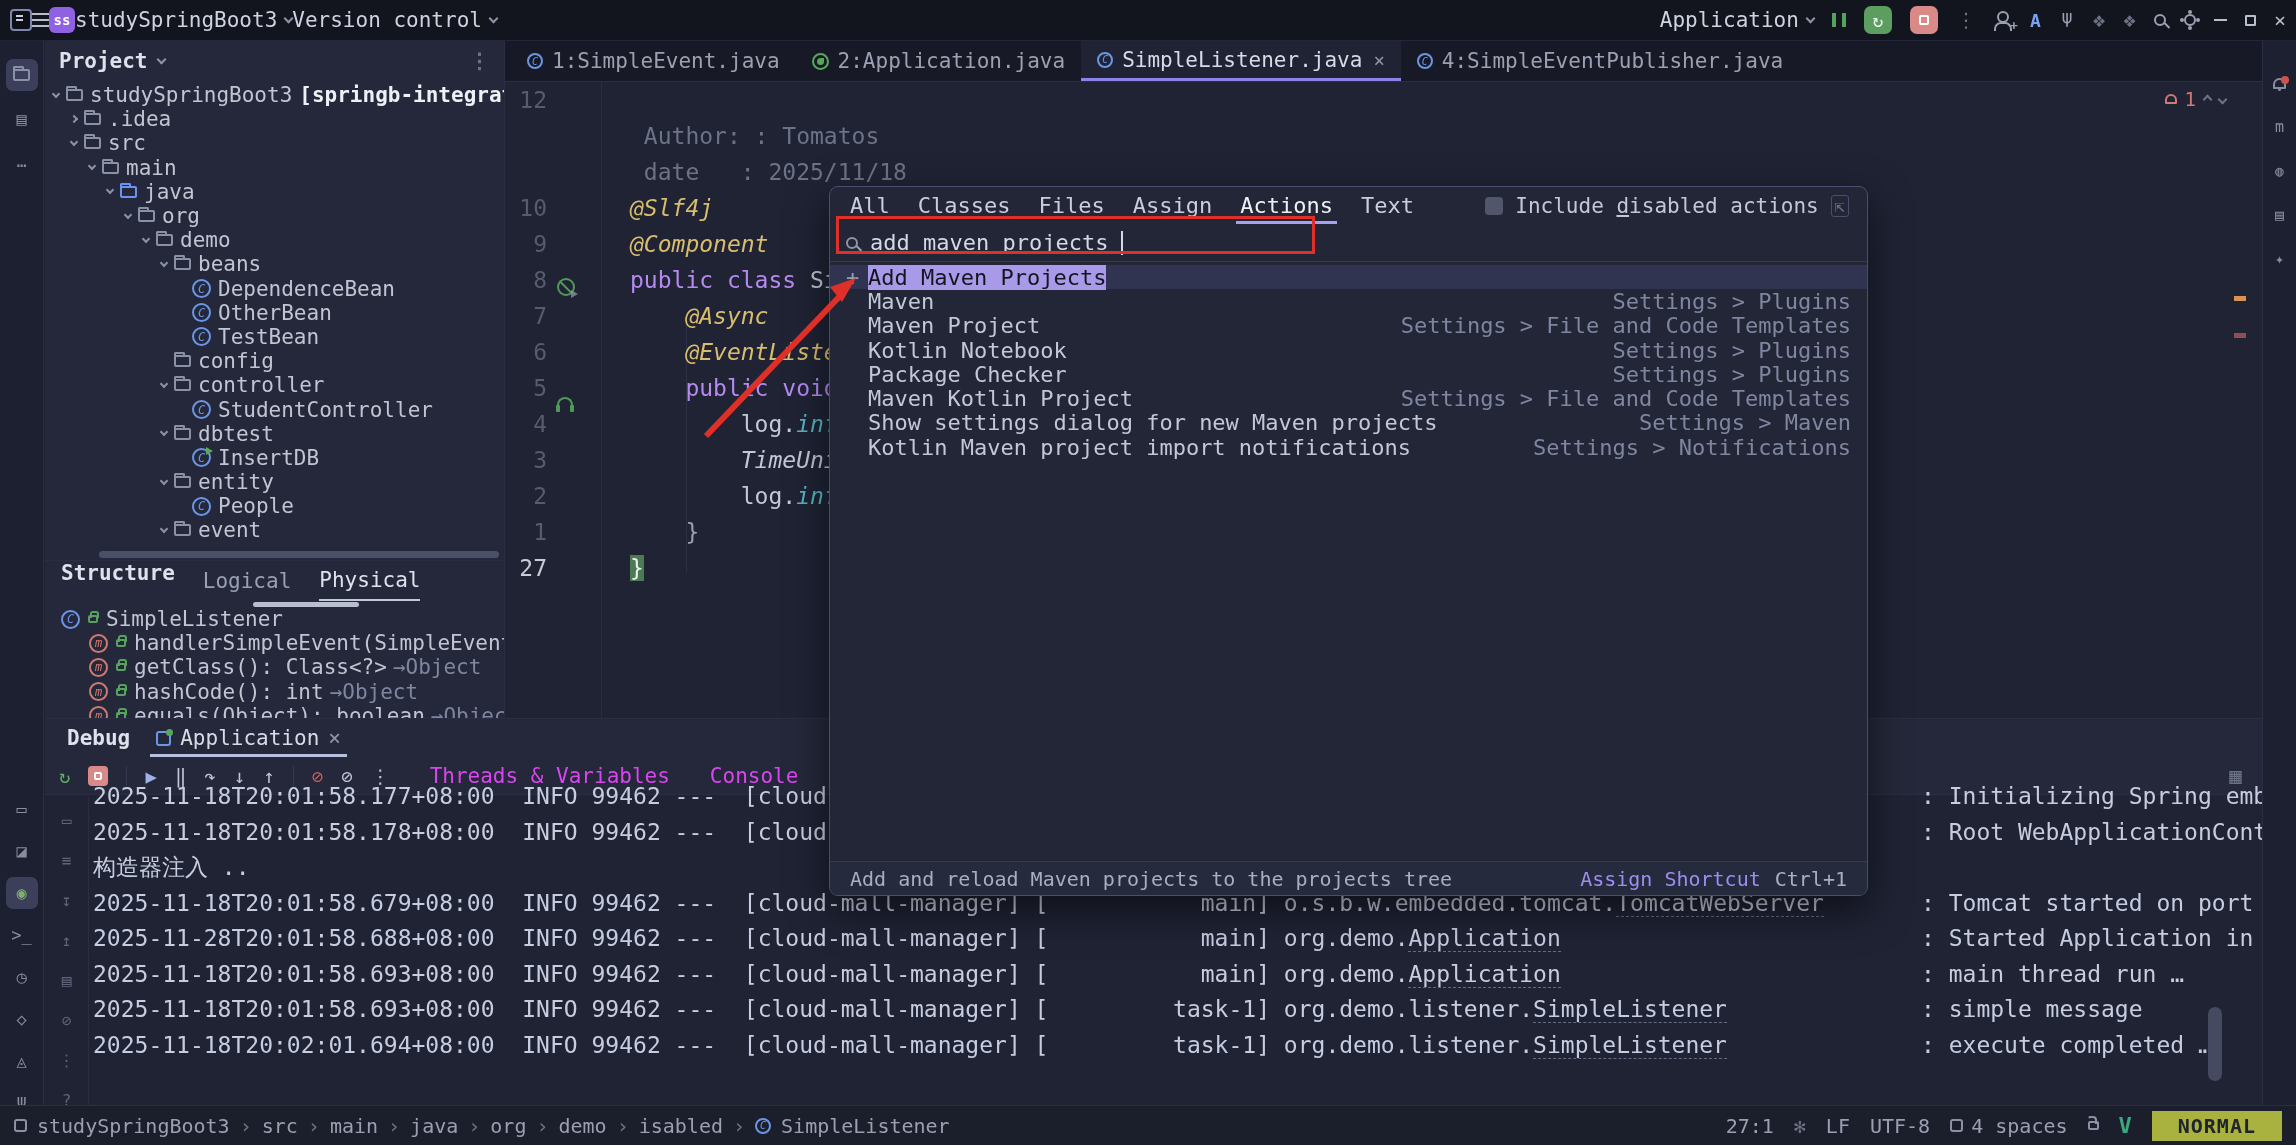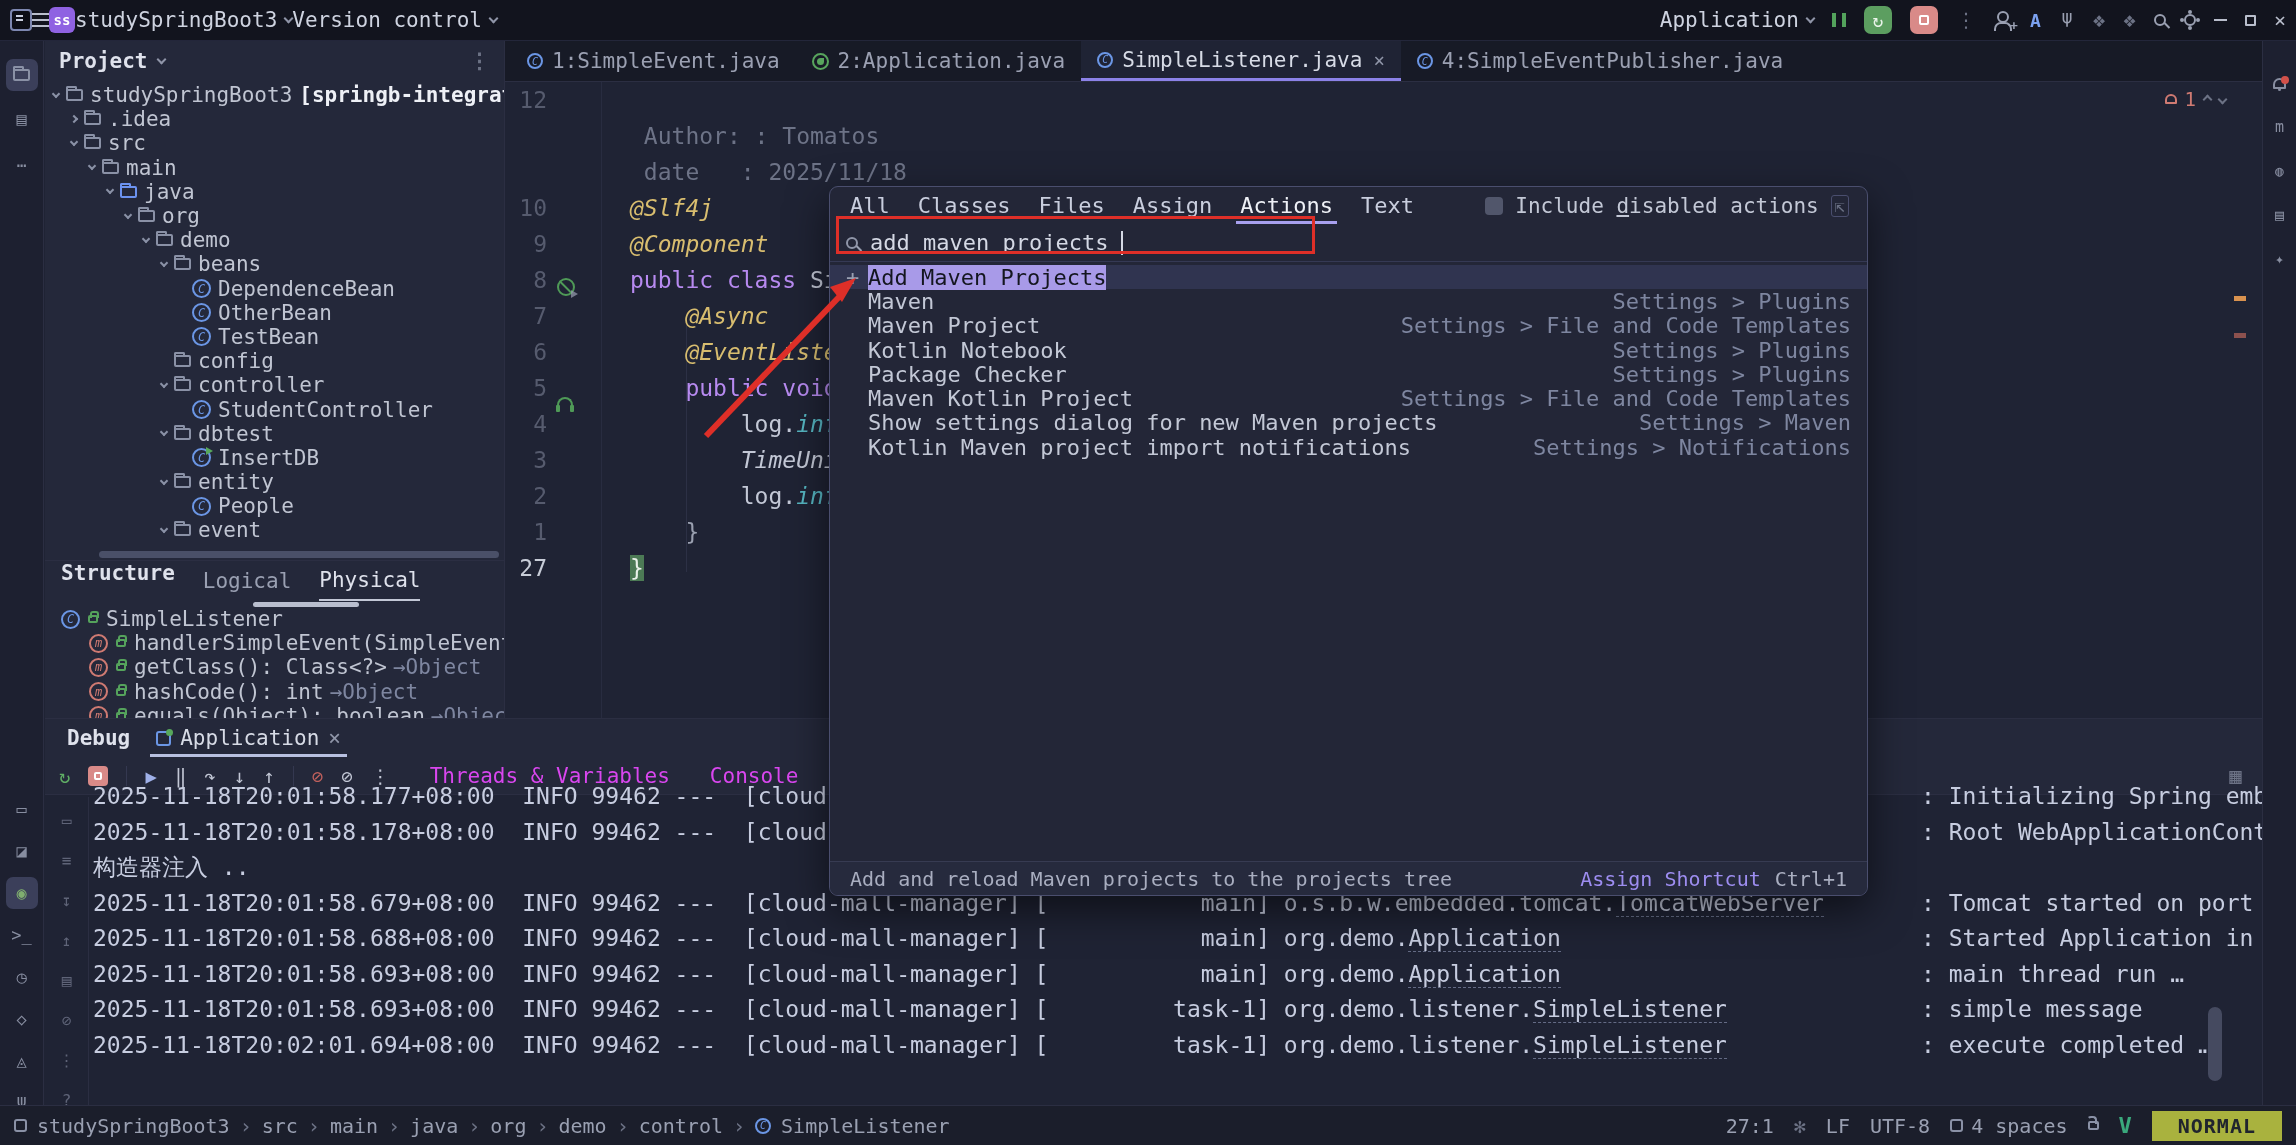--- a/index.html
+++ b/index.html
@@ -478,21 +478,21 @@
         <span style="top: 174px;">▤</span>
         <span style="top: 214px;">⊘</span>
         <span style="top: 254px;">⋮</span>
         <span style="top: 294px;">?</span>
       </div>
     <div id="console">
         <div class="cline"><span class="cpre">2025-11-18T20:01:58.177+08:00  INFO 99462 ---  [cloud-mall-manager] [</span><span class="cmsg">: Initializing Spring embedd</span></div>
         <div class="cline"><span class="cpre">2025-11-18T20:01:58.178+08:00  INFO 99462 ---  [cloud-mall-manager] [</span><span class="cmsg">: Root WebApplicationContext</span></div>
         <div class="cline"><span class="cpre">构造器注入 ..</span></div>
         <div class="cline"><span class="cpre">2025-11-18T20:01:58.679+08:00  INFO 99462 ---  [cloud-mall-manager] [           main] </span><span class="clp">o.s.b.w.embedded.tomcat.</span><span class="cll">TomcatWebServer</span><span class="cmsg">: Tomcat started on port 808</span></div>
-        <div class="cline"><span class="cpre">2025-11-18T20:01:58.688+08:00  INFO 99462 ---  [cloud-mall-manager] [           main] </span><span class="clp">org.demo.</span><span class="cll">Application</span><span class="cmsg">: Started Application in 1.8</span></div>
+        <div class="cline"><span class="cpre">2025-11-28T20:01:58.688+08:00  INFO 99462 ---  [cloud-mall-manager] [           main] </span><span class="clp">org.demo.</span><span class="cll">Application</span><span class="cmsg">: Started Application in 1.8</span></div>
         <div class="cline"><span class="cpre">2025-11-18T20:01:58.693+08:00  INFO 99462 ---  [cloud-mall-manager] [           main] </span><span class="clp">org.demo.</span><span class="cll">Application</span><span class="cmsg">: main thread run …</span></div>
         <div class="cline"><span class="cpre">2025-11-18T20:01:58.693+08:00  INFO 99462 ---  [cloud-mall-manager] [         task-1] </span><span class="clp">org.demo.listener.</span><span class="cll">SimpleListener</span><span class="cmsg">: simple message</span></div>
         <div class="cline"><span class="cpre">2025-11-18T20:02:01.694+08:00  INFO 99462 ---  [cloud-mall-manager] [         task-1] </span><span class="clp">org.demo.listener.</span><span class="cll">SimpleListener</span><span class="cmsg">: execute completed …</span></div>
       </div>
     <div id="console-vscroll"></div>
   </section>
 
   <footer id="statusbar">
     <div id="breadcrumbs">
         <i class="i-sqsm"></i>
@@ -501,21 +501,21 @@
         <span>src</span>
         <span class="sep2">›</span>
         <span>main</span>
         <span class="sep2">›</span>
         <span>java</span>
         <span class="sep2">›</span>
         <span>org</span>
         <span class="sep2">›</span>
         <span>demo</span>
         <span class="sep2">›</span>
-        <span>control</span>
+        <span>isabled</span>
         <span class="sep2">›</span>
         <i class="i-class" style="width: 16px; height: 16px; font-size: 10px;">C</i>
         <span>SimpleListener</span>
       </div>
     <div class="right">
       <span>27:1</span>
       <span class="dim">✻</span>
       <span>LF</span>
       <span>UTF-8</span>
       <span class="row" style="gap:8px">

